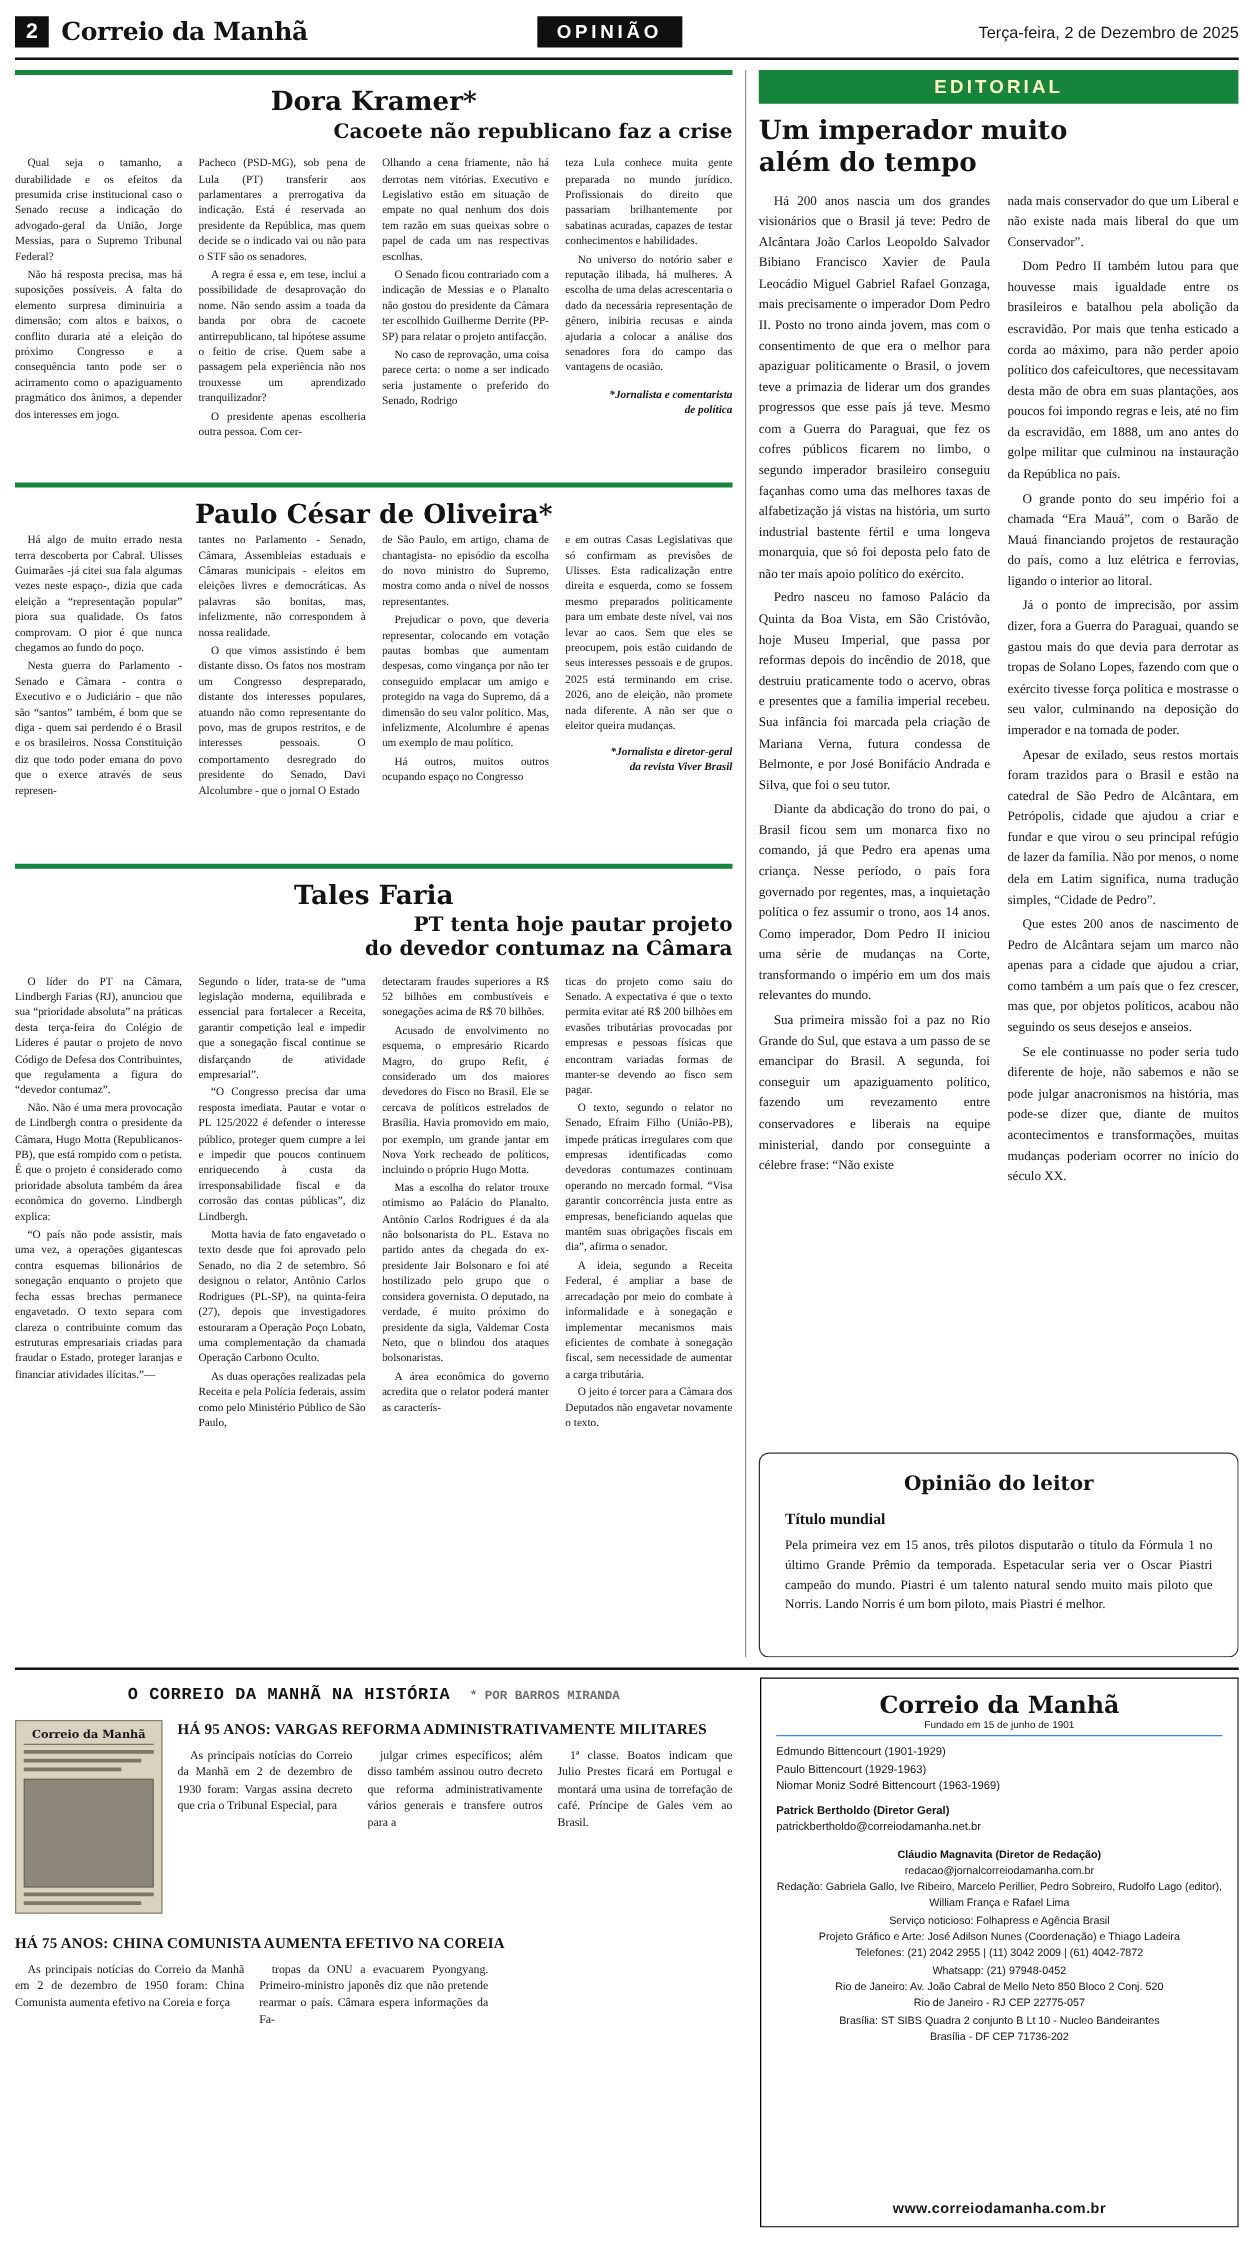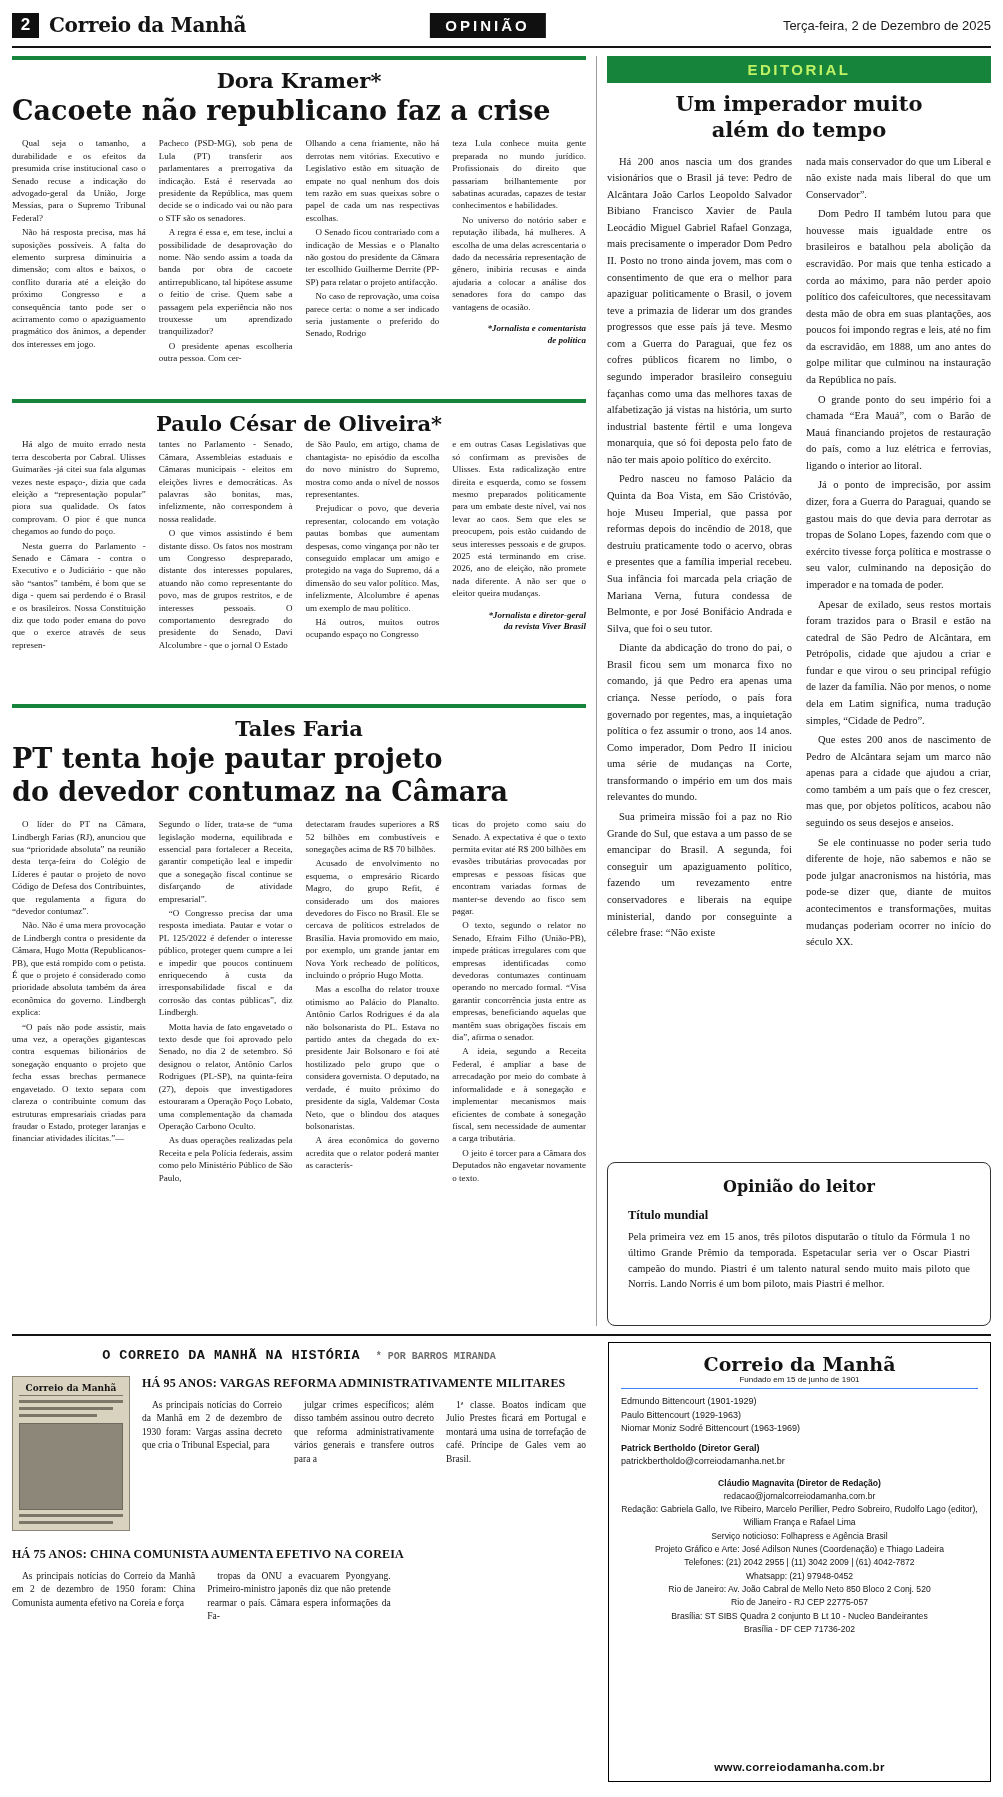--- a/index.html
+++ b/index.html
@@ -26,36 +26,36 @@
   
   .main { display:flex; margin-top:8px; height:1270px; overflow:hidden; }
   .left-col { width:584px; padding-right:10px; }
   .right-col { flex:1; border-left:1px solid #9a9a9a; padding-left:10px;
     display:flex; flex-direction:column; overflow:hidden; }
 
   .green-rule { height:4px; background:var(--green); }
   .article { margin-bottom:14px; }
   .author { font-family:"DejaVu Serif",serif; font-size:21px; font-weight:bold;
     text-align:center; margin:8px 0 2px; }
-  .headline { font-family:"DejaVu Serif",serif; font-size:27px; font-weight:600;
-    text-align:left; margin:2px 0 10px; white-space:pre-line; line-height:1.2; }
+  .headline { font-family:"DejaVu Serif",serif; font-size:16px; font-weight:600;
+    text-align:right; margin:2px 0 10px; white-space:pre-line; line-height:1.2; }
   .cols { display:grid; grid-template-columns:repeat(4,1fr); gap:13px; overflow:hidden; }
   .colwrap { overflow:hidden; }
   .cols p, .ecols p { text-align:justify; }
   .cols p { font-size:9px; line-height:1.38; text-indent:10px; margin-bottom:2px; }
   .cols .colwrap:not(:first-child) .paras p:first-child { text-indent:0; }
   .byline { font-size:9px; font-weight:bold; font-style:italic; text-align:right;
     white-space:pre-line; margin-top:10px; line-height:1.3; }
 
   
-  .editorial-bar { background:var(--green); color:#bef264; text-align:center;
+  .editorial-bar { background:var(--green); color:#fef9c3; text-align:center;
     font:bold 15px "Liberation Sans",sans-serif; letter-spacing:2.5px;
     padding:5px 0; margin-bottom:8px; }
   .editorial-title { font-family:"DejaVu Serif",serif; font-size:21px; font-weight:600;
-    text-align:center; white-space:pre-line; line-height:1.25; margin-bottom:10px; }
+    text-align:left; white-space:pre-line; line-height:1.25; margin-bottom:10px; }
   .ecols { display:grid; grid-template-columns:repeat(2,1fr); gap:14px;
     height:905px; overflow:hidden; }
   .ecols p { font-size:10.5px; line-height:1.58; text-indent:12px; margin-bottom:3px; }
   .ecols .colwrap:not(:first-child) .paras p:first-child { text-indent:0; }
 
   
   .reader-box { margin-top:auto; border:1px solid #333; border-radius:8px;
     padding:14px 20px 16px; height:164px; overflow:hidden; }
   .reader-header { font-family:"DejaVu Serif",serif; font-size:16px; font-weight:bold;
     text-align:center; margin-bottom:12px; }
@@ -193,21 +193,21 @@
       </section>
 
       <section class="article">
         <div class="green-rule"></div>
         <h2 class="author">Tales Faria</h2>
         <h1 class="headline">PT tenta hoje pautar projeto
 do devedor contumaz na Câmara</h1>
         <div class="cols" style="height:470px">
           <div class="colwrap">
               <div class="paras">
-                <p>O líder do PT na Câmara, Lindbergh Farias (RJ), anunciou que sua “prioridade absoluta” na reunião desta terça-feira do Colégio de Líderes é pautar o projeto de novo Código de Defesa dos Contribuintes, que regulamenta a figura do “devedor contumaz”.</p>
+                <p>O líder do PT na Câmara, Lindbergh Farias (RJ), anunciou que sua “prioridade absoluta” na práticas desta terça-feira do Colégio de Líderes é pautar o projeto de novo Código de Defesa dos Contribuintes, que regulamenta a figura do “devedor contumaz”.</p>
                 <p>Não. Não é uma mera provocação de Lindbergh contra o presidente da Câmara, Hugo Motta (Republicanos-PB), que está rompido com o petista. É que o projeto é considerado como prioridade absoluta também da área econômica do governo. Lindbergh explica:</p>
                 <p>“O país não pode assistir, mais uma vez, a operações gigantescas contra esquemas bilionários de sonegação enquanto o projeto que fecha essas brechas permanece engavetado. O texto separa com clareza o contribuinte comum das estruturas empresariais criadas para fraudar o Estado, proteger laranjas e financiar atividades ilícitas.”—</p>
               </div>
             </div>
           <div class="colwrap">
               <div class="paras">
                 <p>Segundo o líder, trata-se de “uma legislação moderna, equilibrada e essencial para fortalecer a Receita, garantir competição leal e impedir que a sonegação fiscal continue se disfarçando de atividade empresarial”.</p>
                 <p>“O Congresso precisa dar uma resposta imediata. Pautar e votar o PL 125/2022 é defender o interesse público, proteger quem cumpre a lei e impedir que poucos continuem enriquecendo à custa da irresponsabilidade fiscal e da corrosão das contas públicas”, diz Lindbergh.</p>
                 <p>Motta havia de fato engavetado o texto desde que foi aprovado pelo Senado, no dia 2 de setembro. Só designou o relator, Antônio Carlos Rodrigues (PL-SP), na quinta-feira (27), depois que investigadores estouraram a Operação Poço Lobato, uma complementação da chamada Operação Carbono Oculto.</p>
                 <p>As duas operações realizadas pela Receita e pela Polícia federais, assim como pelo Ministério Público de São Paulo,</p>

